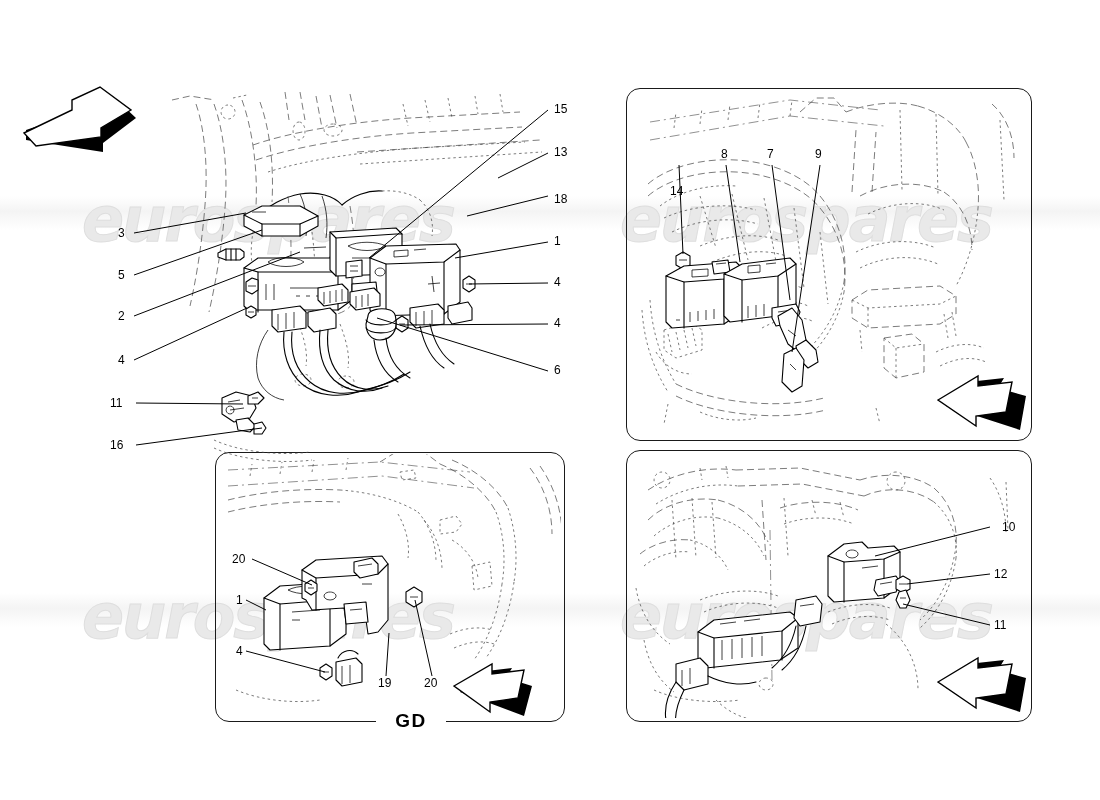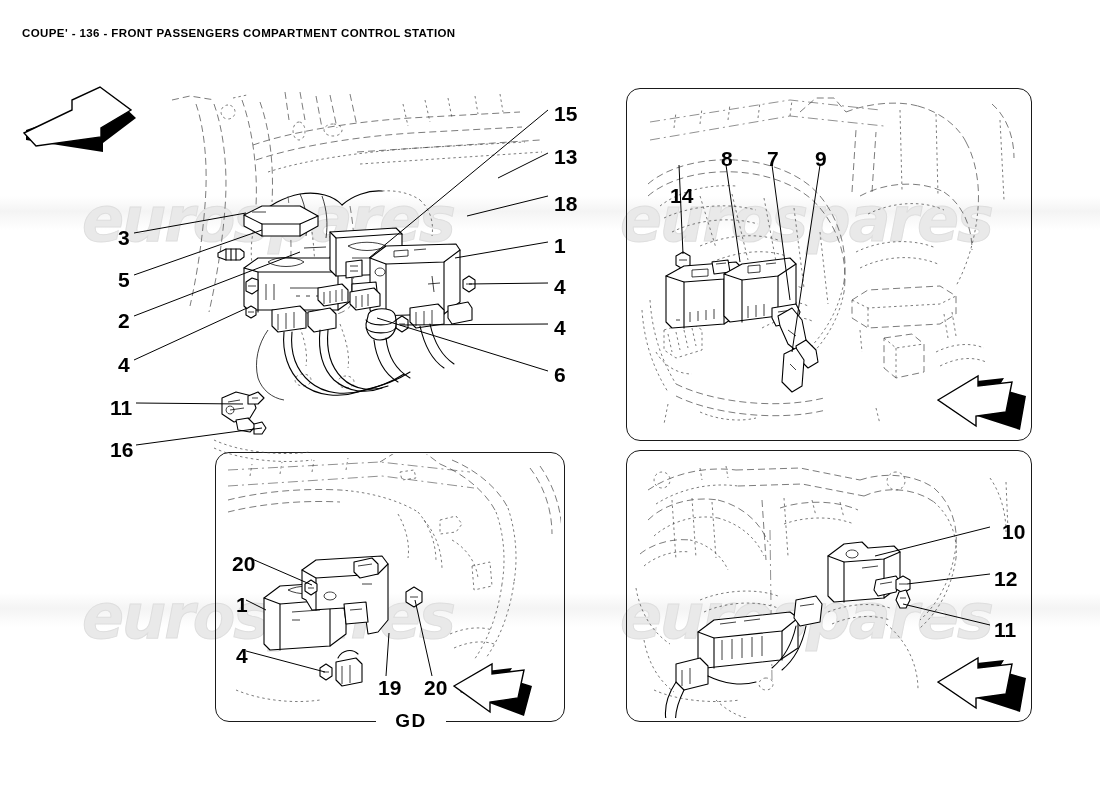--- a/index.html
+++ b/index.html
@@ -52,21 +52,21 @@
   
   .gd-label{
     position:absolute;left:376px;top:708px;width:70px;height:26px;
     background:#fff;text-align:center;line-height:26px;
     font-size:19px;font-weight:bold;letter-spacing:1.5px;z-index:6;
   }
 
   
   .callout{
     position:absolute;z-index:5;
-    font-size:21px;font-weight:bold;
+    font-size:12px;font-weight:normal;
     line-height:1;white-space:nowrap;
   }
 
   
   .art{position:absolute;inset:0;z-index:3;pointer-events:none;}
   .leaders{position:absolute;inset:0;z-index:4;pointer-events:none;}
 </style>
 </head>
 <body>
 
@@ -74,21 +74,20 @@
 
   <div class="wm-layer">
     <div class="wm-band t"></div>
     <div class="wm-band u"></div>
     <div class="wm a">eurospares</div>
     <div class="wm b">eurospares</div>
     <div class="wm c">eurospares</div>
     <div class="wm d">eurospares</div>
   </div>
 
-  <div class="header-title">COUPE' - 136 - FRONT PASSENGERS COMPARTMENT CONTROL STATION</div>
 
   <div class="panel" id="panel-tr"></div>
   <div class="panel" id="panel-bl"></div>
   <div class="panel" id="panel-br"></div>
   <div class="gd-label">GD</div>
 
   <svg class="art" width="1100" height="800" viewBox="0 0 1100 800">
     <defs>
       <style>
         .s  {fill:none;stroke:#000;stroke-width:1.1;stroke-linejoin:round;stroke-linecap:round;}

